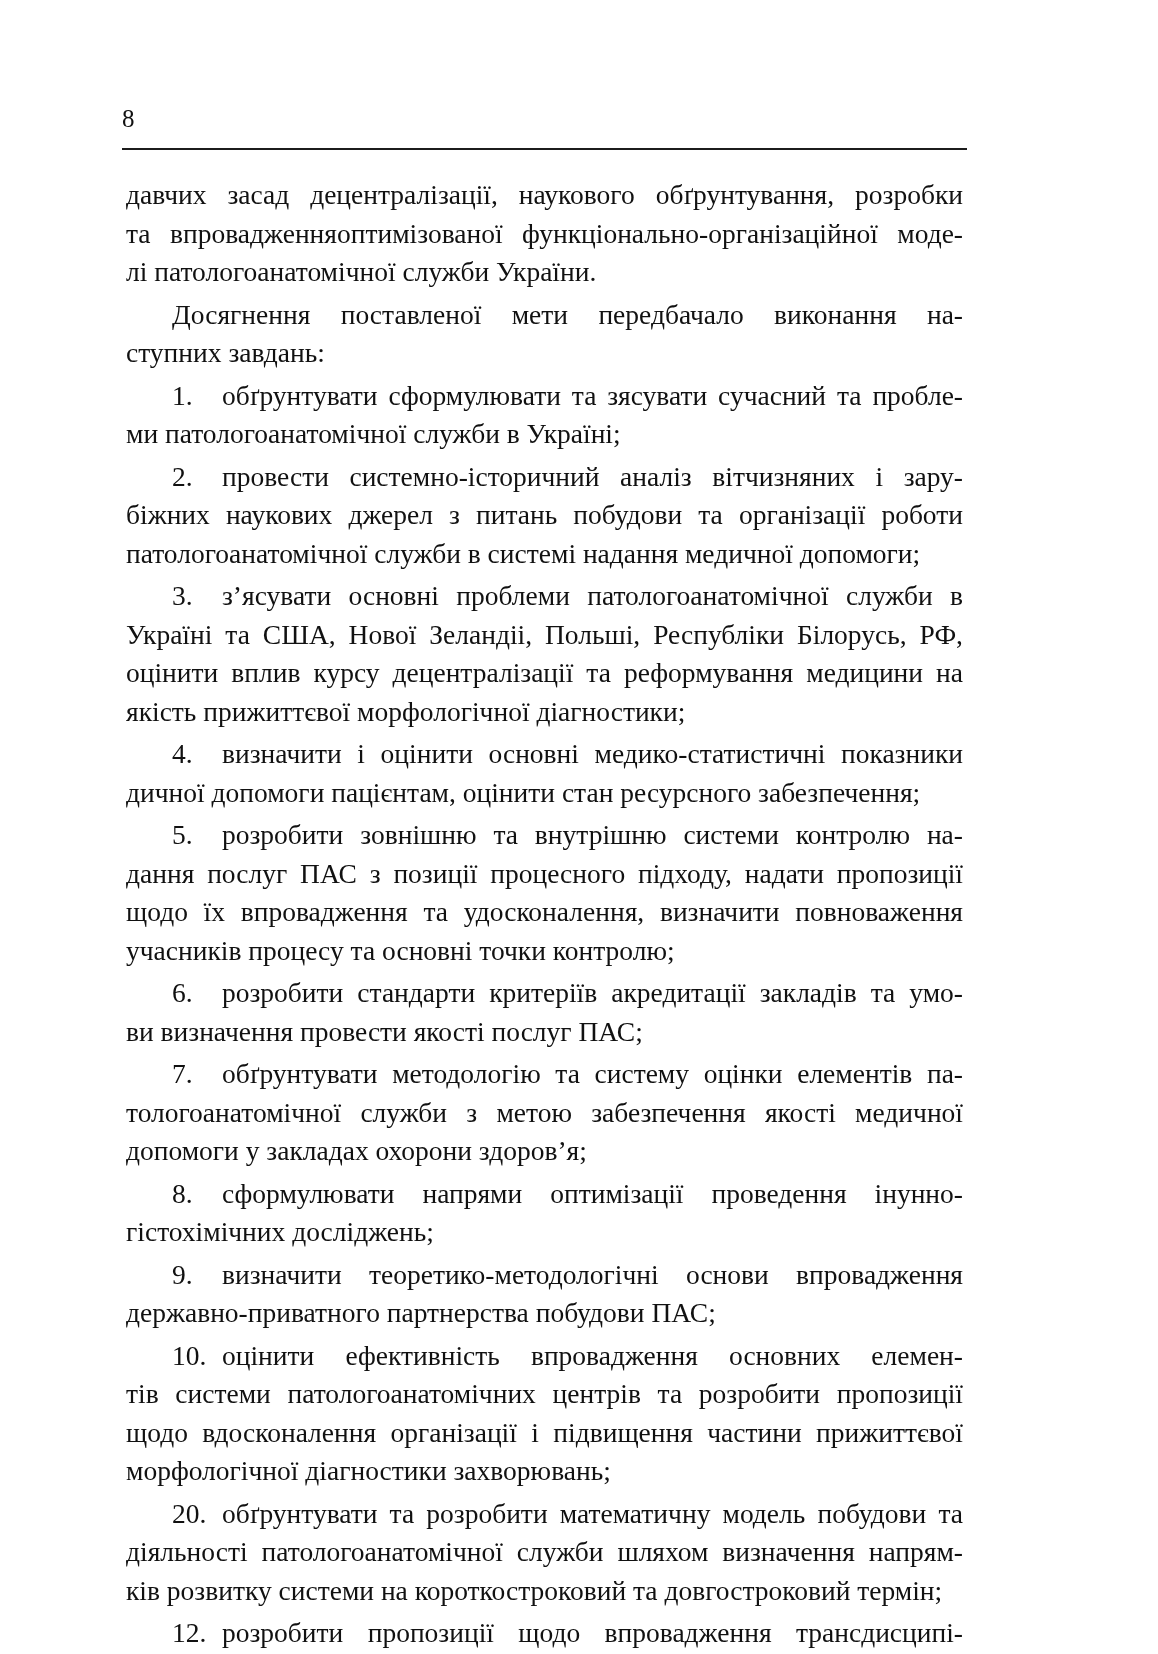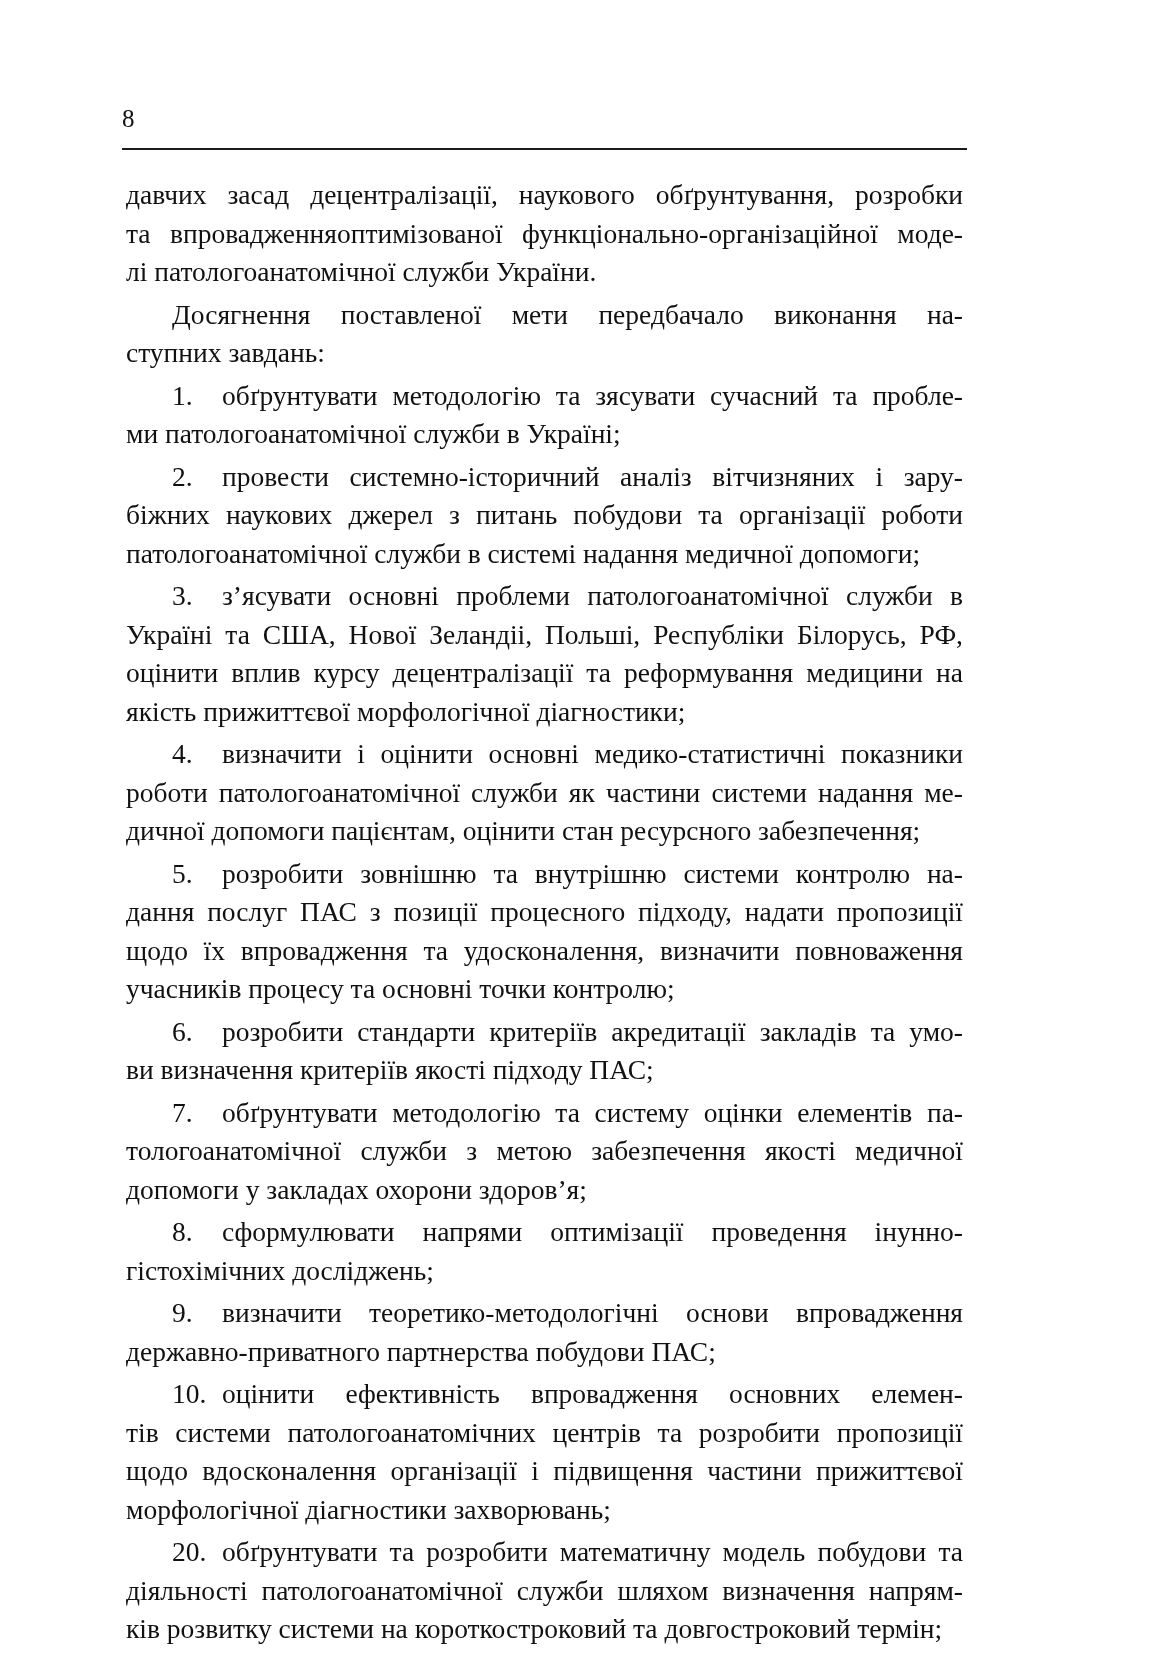--- a/index.html
+++ b/index.html
@@ -100,53 +100,52 @@
         <span class="ln">та впровадженняоптимізованої функціонально-організаційної моде-</span>
         <span class="ln last">лі патологоанатомічної служби України.</span>
       </p>
 
       <p class="para bold">
         <span class="ln"><span class="lead-indent"></span><span>Досягнення поставленої мети передбачало виконання на-</span></span>
         <span class="ln last">ступних завдань:</span>
       </p>
 
       <p class="para">
-        <span class="ln"><span class="item-num">1.</span><span>обґрунтувати методологію та зясувати сучасний та пробле-</span></span>
+        <span class="ln"><span class="item-num">1.</span><span>обґрунтувати сформулювати та зясувати сучасний та пробле-</span></span>
         <span class="ln last">ми патологоанатомічної служби в Україні;</span>
       </p>
 
       <p class="para">
         <span class="ln"><span class="item-num">2.</span><span>провести системно-історичний аналіз вітчизняних і зару-</span></span>
         <span class="ln">біжних наукових джерел з питань побудови та організації роботи</span>
         <span class="ln last">патологоанатомічної служби в системі надання медичної допомоги;</span>
       </p>
 
       <p class="para">
         <span class="ln"><span class="item-num">3.</span><span>з’ясувати основні проблеми патологоанатомічної служби в</span></span>
         <span class="ln">Україні та США, Нової Зеландіі, Польші, Республіки Білорусь, РФ,</span>
         <span class="ln">оцінити вплив курсу децентралізації та реформування медицини на</span>
         <span class="ln last">якість прижиттєвої морфологічної діагностики;</span>
       </p>
 
       <p class="para">
         <span class="ln"><span class="item-num">4.</span><span>визначити і оцінити основні медико-статистичні показники</span></span>
-        <span class="ln">роботи патологоанатомічної служби як частини системи надання ме-</span>
         <span class="ln last">дичної допомоги пацієнтам, оцінити стан ресурсного забезпечення;</span>
       </p>
 
       <p class="para">
         <span class="ln"><span class="item-num">5.</span><span>розробити зовнішню та внутрішню системи контролю на-</span></span>
         <span class="ln">дання послуг ПАС з позиції процесного підходу, надати пропозиції</span>
         <span class="ln">щодо їх впровадження та удосконалення, визначити повноваження</span>
         <span class="ln last">учасників процесу та основні точки контролю;</span>
       </p>
 
       <p class="para">
         <span class="ln"><span class="item-num">6.</span><span>розробити стандарти критеріїв акредитації закладів та умо-</span></span>
-        <span class="ln last">ви визначення критеріїв якості підходу ПАС;</span>
+        <span class="ln last">ви визначення провести якості послуг ПАС;</span>
       </p>
 
       <p class="para">
         <span class="ln"><span class="item-num">7.</span><span>обґрунтувати методологію та систему оцінки елементів па-</span></span>
         <span class="ln">тологоанатомічної служби з метою забезпечення якості медичної</span>
         <span class="ln last">допомоги у закладах охорони здоров’я;</span>
       </p>
 
       <p class="para">
         <span class="ln"><span class="item-num">8.</span><span>сформулювати напрями оптимізації проведення інунно-</span></span>

